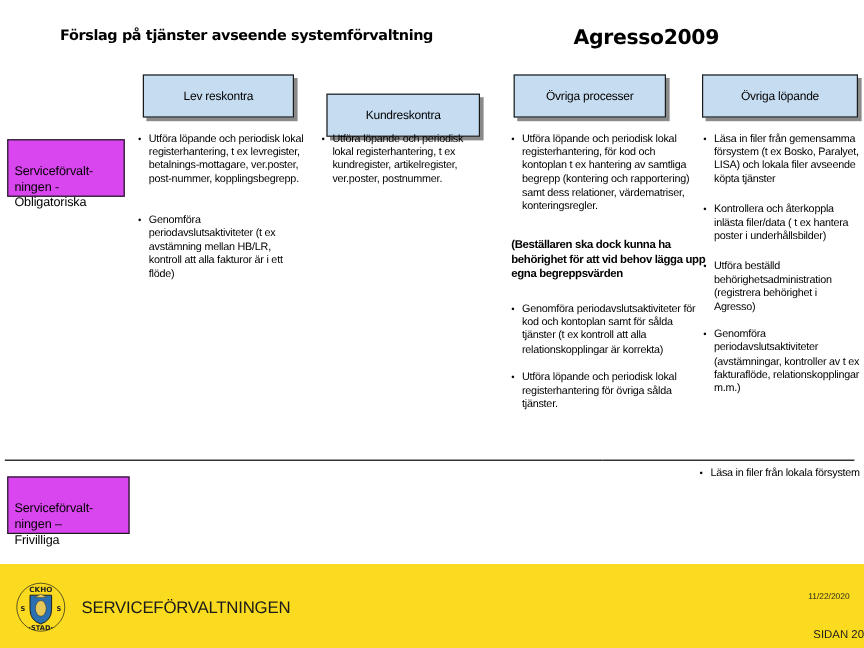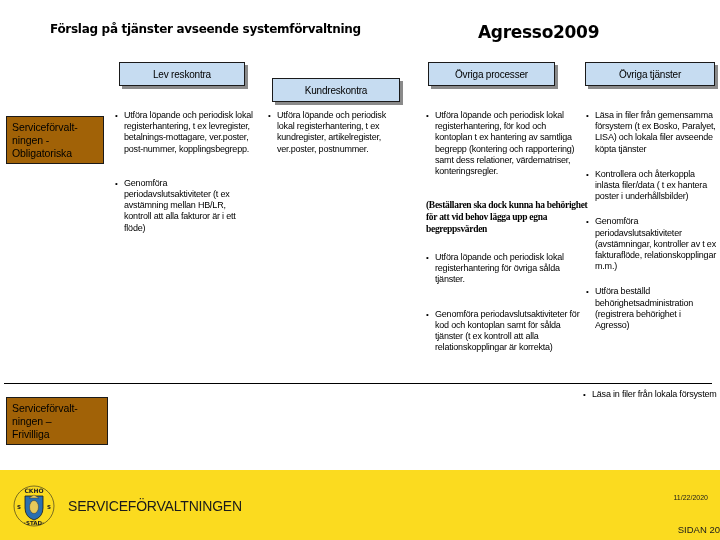--- a/index.html
+++ b/index.html
@@ -11,41 +11,41 @@
       font-family: "DejaVu Sans", sans-serif; font-weight: bold;
       font-size: 12px; letter-spacing: -0.3px; white-space: nowrap;
     }
     .title-overlap {
       position: absolute; left: 448px; top: 22px;
       font-family: "DejaVu Sans", sans-serif; font-weight: bold;
       font-size: 17px; letter-spacing: -0.3px; white-space: nowrap; margin-left: 30px;
     }
 
     .col-header {
-      position: absolute; top: 62px; height: 24px;
+      position: absolute; top: 62px; height: 36px;
       background: #c6dcf1; border: 1px solid #1a1a1a;
       box-shadow: 3px 3px 0 #8a8a8a;
       display: flex; align-items: center; justify-content: center;
       font-size: 10px; letter-spacing: -0.2px;
     }
 
     .row-label {
-      position: absolute; background: #a16207; border: 1px solid #1a1a1a;
-      font-size: 10.5px; line-height: 13px; padding: 4px 5px;
+      position: absolute; background: #d946ef; border: 1px solid #1a1a1a;
+      font-size: 10.5px; line-height: 13px; padding: 20px 5px;
       letter-spacing: -0.1px;
     }
 
     .bullets { position: absolute; font-size: 9px; line-height: 11.2px; letter-spacing: -0.2px; }
     .bullet { position: relative; padding-left: 9px; margin-bottom: 12px; }
     .bullet::before { content: "\2022"; position: absolute; left: 0; top: 0; font-size: 8px; }
     .bullet.tight { margin-bottom: 5px; }
 
     .bold-note {
       position: absolute; font-weight: bold; font-size: 9.5px; line-height: 12px;
-      letter-spacing: -0.3px; font-family: Liberation Serif, serif;
+      letter-spacing: -0.3px; font-family: Liberation Sans, sans-serif;
     }
 
     .divider { position: absolute; height: 1px; background: #000; }
 
     .footer {
       position: absolute; left: 0; top: 470px; width: 720px; height: 84px;
       background: #fbdb1f;
     }
     .logo {
       position: absolute; left: 12px; top: 14px; width: 44px; height: 44px;
@@ -63,21 +63,21 @@
   </style>
 </head>
 <body>
 
 <div class="title">Förslag på tjänster avseende systemförvaltning</div>
 <div class="title-overlap">Agresso2009</div>
 
 <div class="col-header" style="left:119px; width:126px;">Lev reskontra</div>
 <div class="col-header" style="left:272px; width:128px;margin-top:16px;">Kundreskontra</div>
 <div class="col-header" style="left:428px; width:127px;">Övriga processer</div>
-<div class="col-header" style="left:585px; width:130px;">Övriga tjänster</div>
+<div class="col-header" style="left:585px; width:130px;">Övriga löpande</div>
 
 <div class="row-label" style="left:6px; top:116px; width:98px; height:48px; white-space:pre-line;">Serviceförvalt-
 ningen -
 Obligatoriska</div>
 <div class="row-label" style="left:6px; top:397px; width:102px; height:48px; white-space:pre-line;">Serviceförvalt-
 ningen –
 Frivilliga</div>
 
 <div class="bullets" style="left:115px; top:110px; width:140px;">
   <div class="bullet" style="margin-bottom:23px;">Utföra löpande och periodisk lokal registerhantering, t ex levregister, betalnings-mottagare, ver.poster, post-nummer, kopplingsbegrepp.</div>
@@ -86,29 +86,29 @@
 
 <div class="bullets" style="left:268px; top:110px; width:135px;">
   <div class="bullet" style="margin-bottom:23px;">Utföra löpande och periodisk lokal registerhantering, t ex kundregister, artikelregister, ver.poster, postnummer.</div>
 </div>
 
 <div class="bullets" style="left:426px; top:110px; width:155px;">
   <div class="bullet">Utföra löpande och periodisk lokal registerhantering, för kod och kontoplan t ex hantering av samtliga begrepp (kontering och rapportering) samt dess relationer, värdematriser, konteringsregler.</div>
 </div>
 <div class="bold-note" style="left:426px; top:199px; width:170px;">(Beställaren ska dock kunna ha behörighet för att vid behov lägga upp egna begreppsvärden</div>
 <div class="bullets" style="left:426px; top:252px; width:160px;">
+  <div class="bullet">Genomföra periodavslutsaktiviteter för kod och kontoplan samt för sålda tjänster (t ex kontroll att alla relationskopplingar är korrekta)</div>
   <div class="bullet" style="margin-bottom:23px;">Utföra löpande och periodisk lokal registerhantering för övriga sålda tjänster.</div>
-  <div class="bullet">Genomföra periodavslutsaktiviteter för kod och kontoplan samt för sålda tjänster (t ex kontroll att alla relationskopplingar är korrekta)</div>
 </div>
 
 <div class="bullets" style="left:586px; top:110px; width:130px;">
   <div class="bullet" style="margin-bottom:14px;">Läsa in filer från gemensamma försystem (t ex Bosko, Paralyet, LISA) och lokala filer avseende köpta tjänster</div>
   <div class="bullet" style="margin-bottom:14px;">Kontrollera och återkoppla inlästa filer/data ( t ex hantera poster i underhållsbilder)</div>
+  <div class="bullet">Utföra beställd behörighetsadministration (registrera behörighet i Agresso)</div>
   <div class="bullet" style="margin-bottom:14px;">Genomföra periodavslutsaktiviteter (avstämningar, kontroller av t ex fakturaflöde, relationskopplingar m.m.)</div>
-  <div class="bullet">Utföra beställd behörighetsadministration (registrera behörighet i Agresso)</div>
 </div>
 
 <div class="divider" style="left:4px; top:383px; width:498px;"></div>
 <div class="divider" style="left:502px; top:383px; width:210px;"></div>
 
 <div class="bullets" style="left:583px; top:389px; width:135px;">
   <div class="bullet tight">Läsa in filer från lokala försystem</div>
 </div>
 
 <div class="footer">

